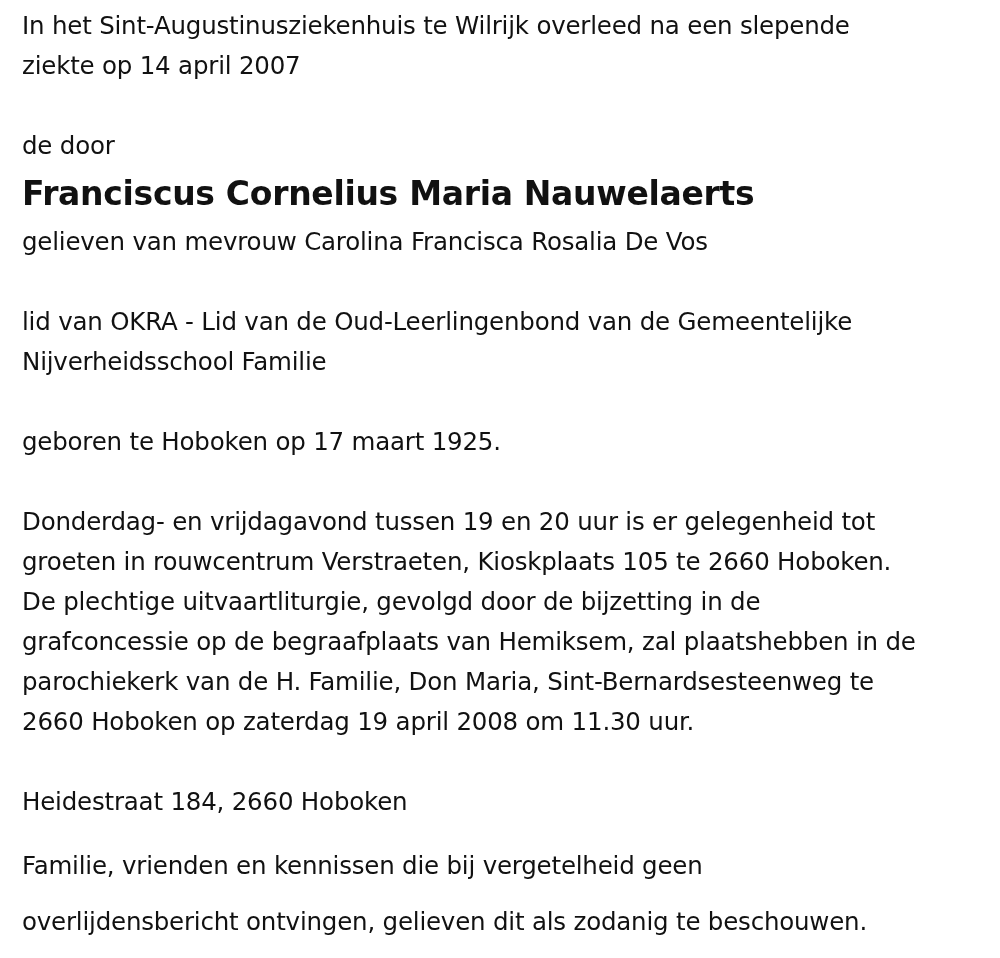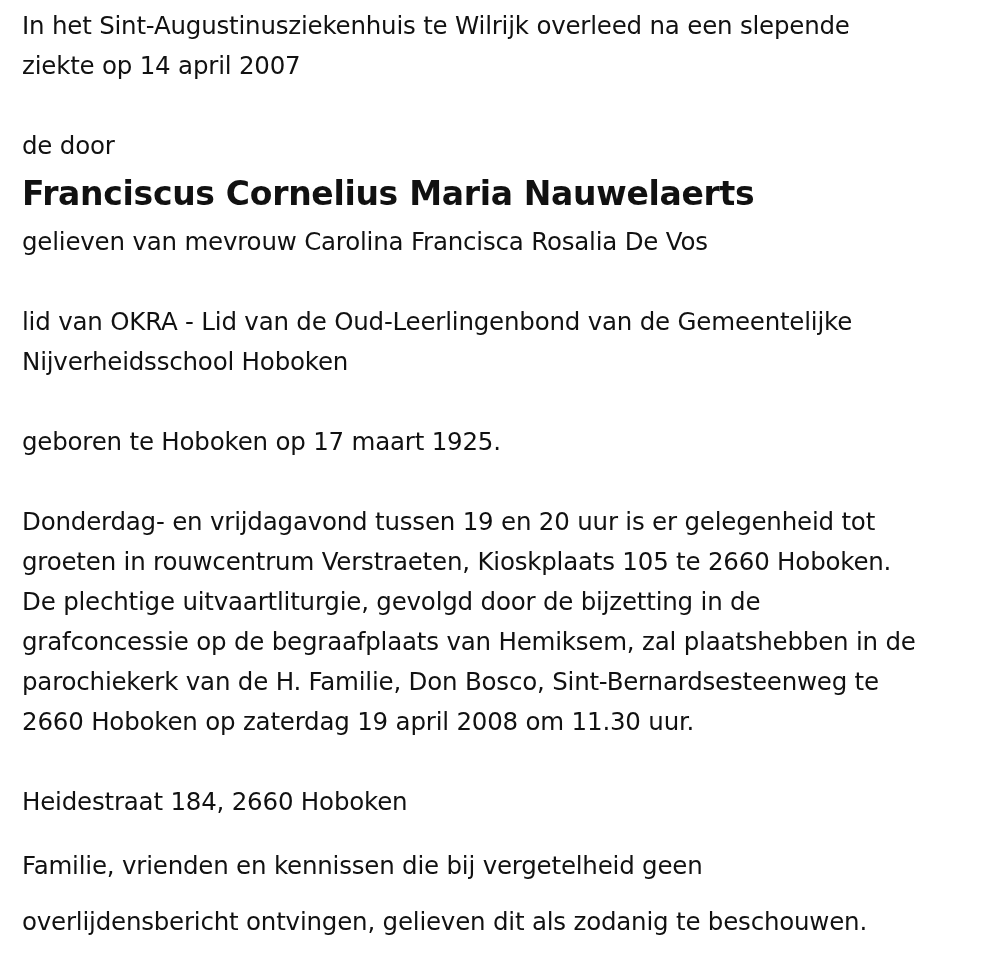--- a/index.html
+++ b/index.html
@@ -36,28 +36,28 @@
 
 <div>
   <div class="line" style="top:6px;">In het Sint-Augustinusziekenhuis te Wilrijk overleed na een slepende</div>
   <div class="line" style="top:46px;">ziekte op 14 april 2007</div>
 
   <div class="line" style="top:126px;">de door</div>
   <div class="line bold" style="top:174px;">Franciscus Cornelius Maria Nauwelaerts</div>
   <div class="line" style="top:222px;">gelieven van mevrouw Carolina Francisca Rosalia De Vos</div>
 
   <div class="line" style="top:302px;">lid van OKRA - Lid van de Oud-Leerlingenbond van de Gemeentelijke</div>
-  <div class="line" style="top:342px;">Nijverheidsschool Hoboken</div>
+  <div class="line" style="top:342px;">Nijverheidsschool Familie</div>
 
   <div class="line" style="top:422px;">geboren te Hoboken op 17 maart 1925.</div>
 
   <div class="line" style="top:502px;">Donderdag- en vrijdagavond tussen 19 en 20 uur is er gelegenheid tot</div>
   <div class="line" style="top:542px;">groeten in rouwcentrum Verstraeten, Kioskplaats 105 te 2660 Hoboken.</div>
   <div class="line" style="top:582px;">De plechtige uitvaartliturgie, gevolgd door de bijzetting in de</div>
   <div class="line" style="top:622px;">grafconcessie op de begraafplaats van Hemiksem, zal plaatshebben in de</div>
-  <div class="line" style="top:662px;">parochiekerk van de H. Familie, Don Bosco, Sint-Bernardsesteenweg te</div>
+  <div class="line" style="top:662px;">parochiekerk van de H. Familie, Don Maria, Sint-Bernardsesteenweg te</div>
   <div class="line" style="top:702px;">2660 Hoboken op zaterdag 19 april 2008 om 11.30 uur.</div>
 
   <div class="line" style="top:782px;">Heidestraat 184, 2660 Hoboken</div>
 
   <div class="line" style="top:846px;">Familie, vrienden en kennissen die bij vergetelheid geen</div>
   <div class="line" style="top:902px;">overlijdensbericht ontvingen, gelieven dit als zodanig te beschouwen.</div>
 </div>
 
 </body></html>

